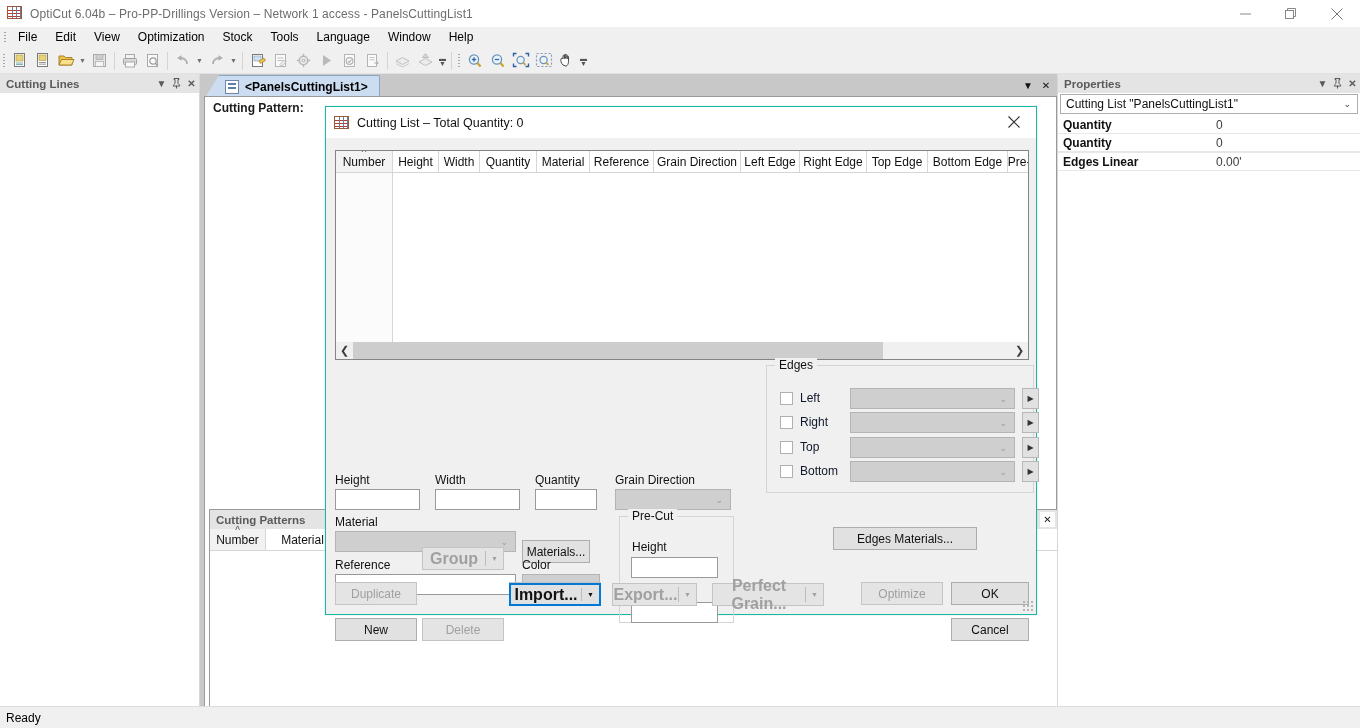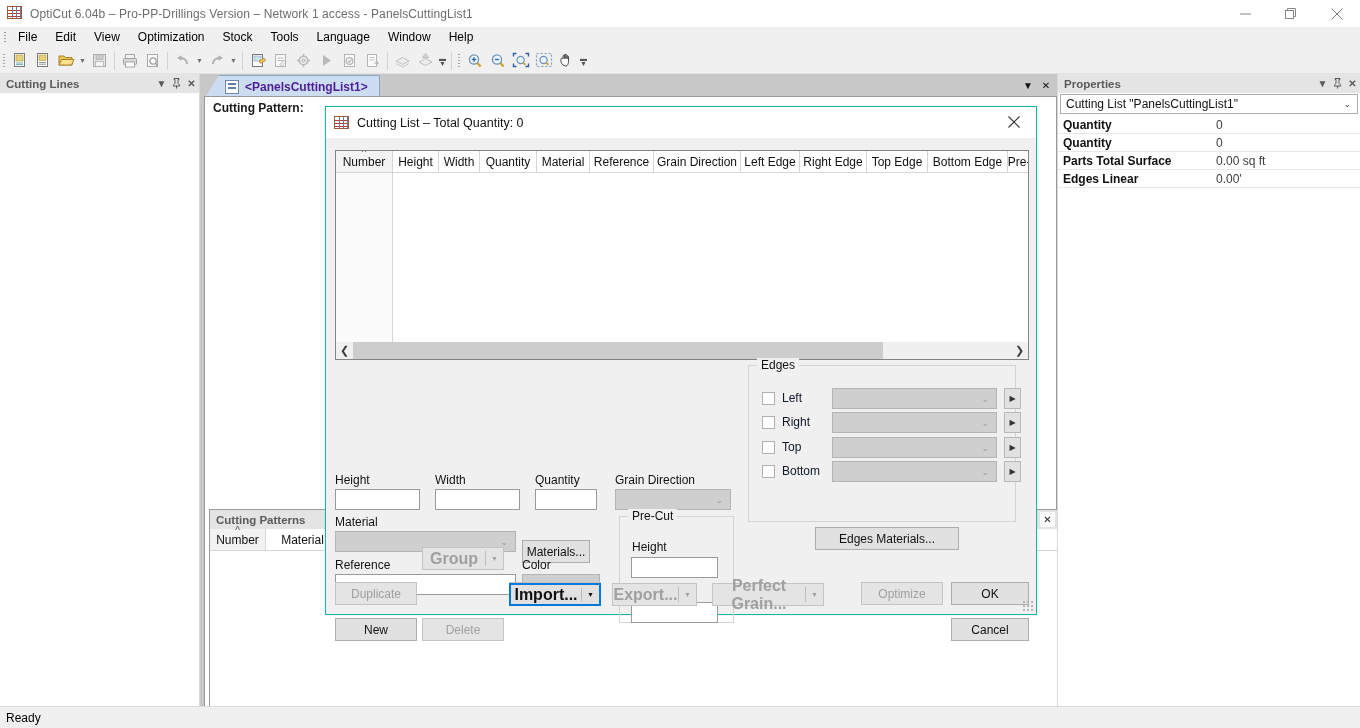--- a/index.html
+++ b/index.html
@@ -99,21 +99,21 @@
     position: absolute; left: 200px; top: 74px; right: 303px; bottom: 22px;
     background: #c8c8c8;
   }
   .doc-tabstrip {
     position: absolute; left: 4px; top: 0; right: 0; height: 23px;
     display: flex; align-items: flex-end;
   }
   .doc-tab {
     height: 22px; background: #ccddf2; border: 1px solid #8ba5c0; border-bottom: none;
     display: flex; align-items: center; padding: 0 11px 0 6px; gap: 6px;
-    font-size: 12px; font-weight: bold; color: #4c1d95;
+    font-size: 12px; font-weight: bold; color: #000000;
     border-top-left-radius: 2px; border-top-right-radius: 2px;
     position: relative; margin-left: 14px;
   }
   .doc-tab::before {
     content: ''; position: absolute; left: -14px; bottom: -1px;
     width: 0; height: 0; border-style: solid;
     border-width: 0 0 23px 14px; border-color: transparent transparent #ccddf2 transparent;
   }
   .tab-icon {
     width: 14px; height: 14px; border: 1px solid #6f86a8; background: #ffffff;
@@ -579,24 +579,20 @@
       <div class="prop-row">
         <div class="pname">Quantity</div>
         <div class="pval">0</div>
       </div>
       <div class="prop-sep"></div>
       <div class="prop-row">
         <div class="pname">Quantity</div>
         <div class="pval">0</div>
       </div>
       <div class="prop-sep"></div>
-      <div class="prop-row">
-        <div class="pname">Parts Total Surface</div>
-        <div class="pval">0.00 sq ft</div>
-      </div>
       <div class="prop-sep"></div>
       <div class="prop-row">
         <div class="pname">Edges Linear</div>
         <div class="pval">0.00'</div>
       </div>
       <div class="prop-sep"></div>
     </div>
   </div>
 
   <div class="statusbar">
@@ -674,21 +670,21 @@
     </div>
 
     <div class="groupbox" style="left:293px; top:409px; width:115px; height:107px">
       <div class="gb-title">Pre-Cut</div>
       <div class="fld-label" style="left:12px; top:23px">Height</div>
       <div class="txtbox" style="left:11px; top:40px; width:87px"></div>
       <div class="fld-label" style="left:12px; top:68px">Width</div>
       <div class="txtbox" style="left:11px; top:85px; width:87px"></div>
     </div>
 
-    <div class="groupbox" style="left:422px; top:258px; width:268px; height:157px">
+    <div class="groupbox" style="left:440px; top:258px; width:268px; height:128px">
       <div class="gb-title">Edges</div>
 
       <div class="chk-row" style="left:13px; top:25px">
         <div class="chkbox"></div>
         <span class="chk-label">Left</span>
       </div>
       <div class="combo" style="left:83px; top:22px; width:165px">
         <span class="chev">⌄</span>
       </div>
       <div class="arrbtn" style="left:255px; top:22px">▶</div>

